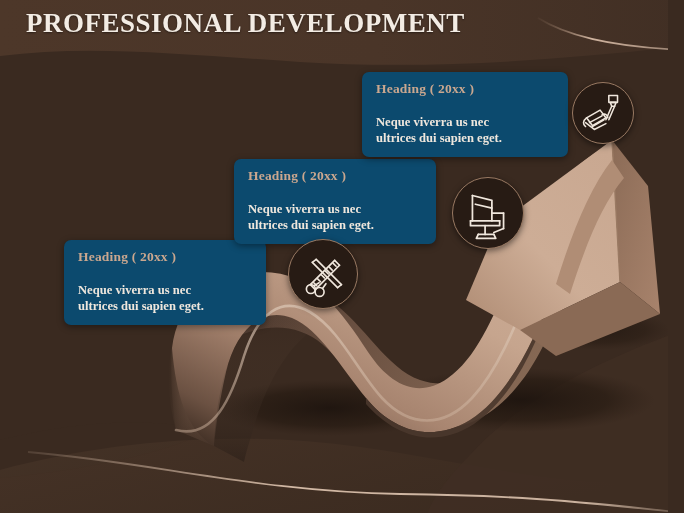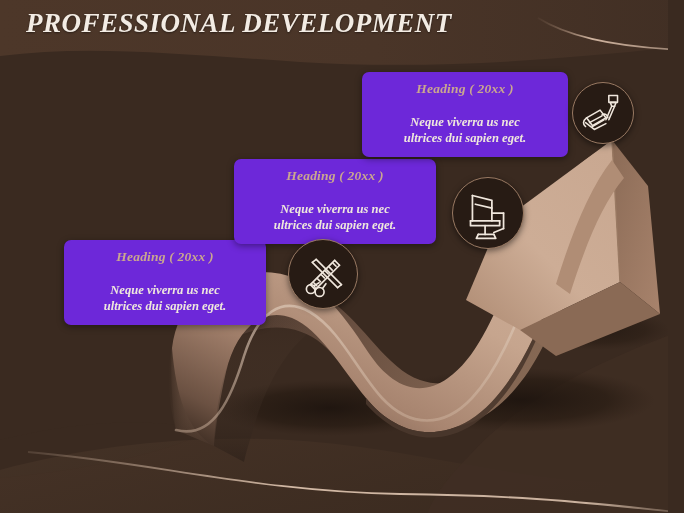--- a/index.html
+++ b/index.html
@@ -4,21 +4,20 @@
 <style>
   html,body{margin:0;padding:0;}
   body{
     width:684px;height:513px;overflow:hidden;
     background:#3a2a20;
     font-family:"Liberation Serif", serif;
   }
   #slide{
     position:relative;width:668px;height:513px;overflow:hidden;
     background:#3a2a20;
-    font-style:italic;
   }
   #bg-svg,#art-svg{position:absolute;left:0;top:0;width:684px;height:513px;}
   #bg-svg{z-index:1;}
   #art-svg{z-index:2;}
 
   
   .title{
     position:absolute;z-index:6;
     left:26px;top:8px;
     font-family:"Liberation Serif", serif;
@@ -26,25 +25,24 @@
     font-size:27px;
     letter-spacing:0.5px;
     color:#f3ece4;
     text-shadow:0 1px 2px rgba(0,0,0,.45);
     white-space:nowrap;
   }
 
   
   .callout{
     position:absolute;z-index:5;
-    background:#6d28d9;
+    background:#0c4a6e;
     border-radius:7px;
     box-shadow:0 2px 7px rgba(0,0,0,.40);
     padding:9px 14px 11px 14px;
-    text-align:center;
     box-sizing:border-box;
   }
   .callout .ch{
     font-family:"Liberation Serif", serif;
     font-weight:bold;
     font-size:13.5px;
     color:#caa78f;
     letter-spacing:.2px;
     line-height:1.25;
     white-space:nowrap;

